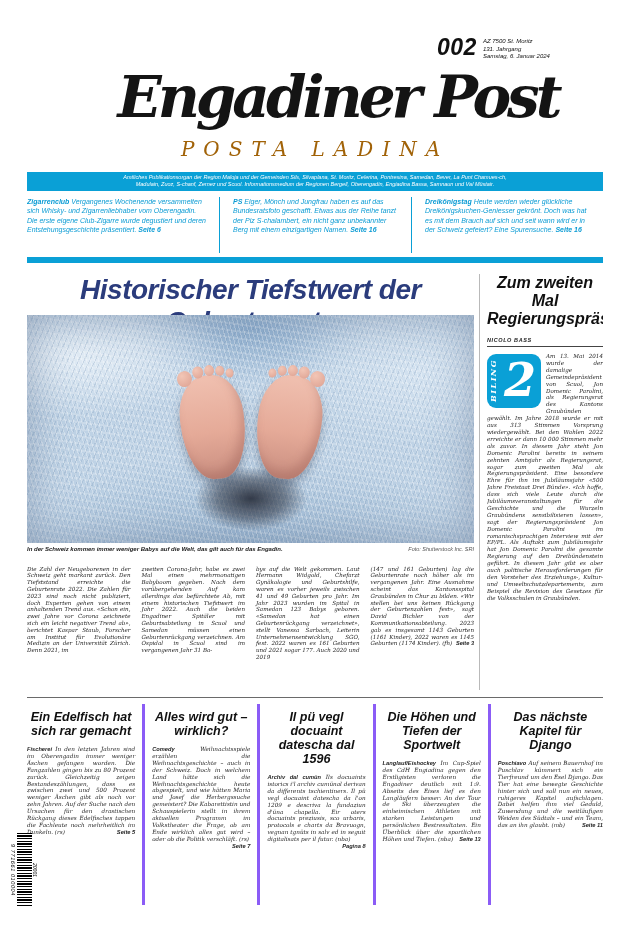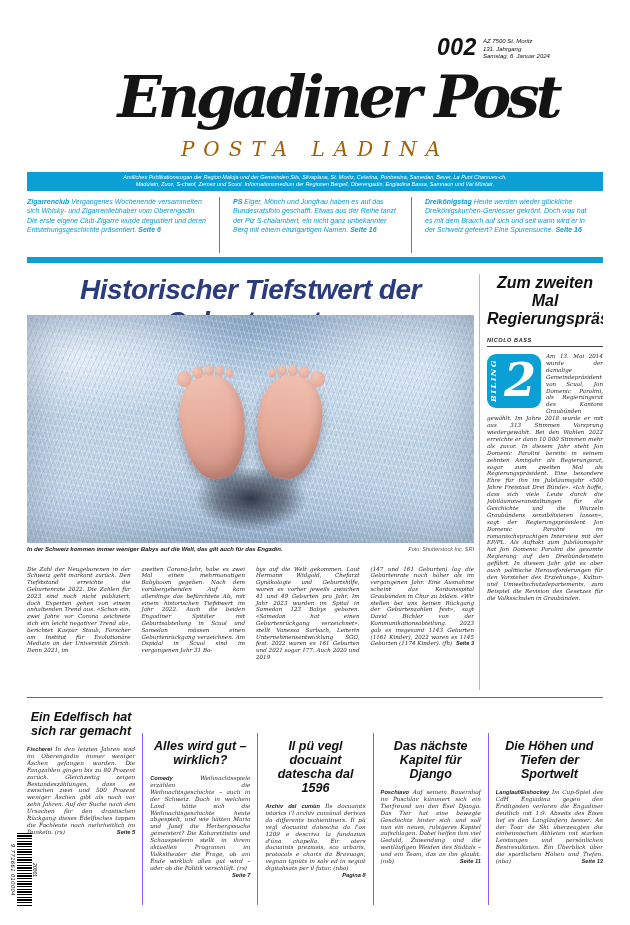--- a/index.html
+++ b/index.html
@@ -79,21 +79,21 @@
   .badge .vlabel{position:absolute;left:3px;top:48px;transform:rotate(-90deg);transform-origin:0 0;
                  font-size:8px;font-weight:bold;letter-spacing:1.5px;color:#fff;white-space:nowrap;}
   .s-body{font-family:"DejaVu Serif",serif;font-size:5.6px;line-height:6.9px;text-align:justify;color:#1d1d1d;}
   
   .hrline{position:absolute;top:697px;left:27px;width:576px;height:1px;background:#6a6a6a;}
   .bottom{position:absolute;top:704px;left:27px;width:576px;height:201px;display:grid;
           grid-template-columns:repeat(5,1fr);overflow:hidden;}
   .bstory{padding:0 7px;overflow:hidden;}
   .bstory:first-child{padding-left:0;}
   .bstory:last-child{padding-right:0;}
-  .bstory + .bstory{border-left:1px solid #8b5cf6;margin-top:29px;}
+  .bstory + .bstory{border-left:3px solid #8b5cf6;}
   .b-head{font-size:12.5px;line-height:14px;font-weight:bold;text-align:center;color:#101010;margin:6px 0 8px 0;}
   .b-body{font-family:"DejaVu Serif",serif;font-size:5.7px;line-height:6.9px;text-align:justify;color:#1d1d1d;margin:0;}
   .b-body b{font-family:"Liberation Sans",sans-serif;}
   
   .barcode-wrap{position:absolute;left:14px;top:833px;width:26px;height:76px;}
   .barcode{width:74px;height:24px;transform:rotate(90deg) translateY(-24px);transform-origin:left top;}
   .bars{height:15px;width:100%;
         background:repeating-linear-gradient(90deg,#000 0 1px,#fff 1px 2px,#000 2px 4px,#fff 4px 5px,#000 5px 6px,#fff 6px 8px);}
   .ean{font-size:5.5px;letter-spacing:.6px;text-align:center;color:#000;margin-top:1px;}
   .code{font-size:5px;text-align:center;color:#000;}
@@ -211,33 +211,33 @@
     </div>
     <div class="bstory">
       <div class="b-head">Il pü vegl docuaint datescha dal 1596</div>
       <p class="b-body">
         <b>Archiv dal cumün</b>
         <span>Ils docuaints istorics i'l archiv cumünal derivan da differents tschientiners. Il pü vegl docuaint datescha da l'on 1209 e descriva la fundaziun d'üna chapella. Eir oters docuaints preziusis, sco urbaris, protocols e charts da Bravuogn, vegnan tgnüts in salv ed in seguit digitalisats per il futur. (nba)</span>
         <span class="pageref">Pagina 8</span>
       </p>
     </div>
     <div class="bstory">
+      <div class="b-head">Die Höhen und Tiefen der Sportwelt</div>
+      <p class="b-body">
+        <b>Langlauf/Eishockey</b>
+        <span>Im Cup-Spiel des CdH Engiadina gegen den Erstligisten verloren die Engadiner deutlich mit 1:9. Abseits des Eises lief es den Langläufern besser: An der Tour de Ski überzeugten die einheimischen Athleten mit starken Leistungen und persönlichen Bestresultaten. Ein Überblick über die sportlichen Höhen und Tiefen. (nba)</span>
+        <span class="pageref">Seite 13</span>
+      </p>
+    </div>
+    <div class="bstory">
       <div class="b-head">Das nächste Kapitel für Django</div>
       <p class="b-body">
         <b>Poschiavo</b>
         <span>Auf seinem Bauernhof im Puschlav kümmert sich ein Tierfreund um den Esel Django. Das Tier hat eine bewegte Geschichte hinter sich und soll nun ein neues, ruhigeres Kapitel aufschlagen. Dabei helfen ihm viel Geduld, Zuwendung und die weitläufigen Weiden des Südtals – und ein Team, das an ihn glaubt. (mb)</span>
         <span class="pageref">Seite 11</span>
-      </p>
-    </div>
-    <div class="bstory">
-      <div class="b-head">Die Höhen und Tiefen der Sportwelt</div>
-      <p class="b-body">
-        <b>Langlauf/Eishockey</b>
-        <span>Im Cup-Spiel des CdH Engiadina gegen den Erstligisten verloren die Engadiner deutlich mit 1:9. Abseits des Eises lief es den Langläufern besser: An der Tour de Ski überzeugten die einheimischen Athleten mit starken Leistungen und persönlichen Bestresultaten. Ein Überblick über die sportlichen Höhen und Tiefen. (nba)</span>
-        <span class="pageref">Seite 13</span>
       </p>
     </div>
   </div>
 
   <div class="barcode-wrap">
     <div class="barcode">
       <div class="code">20001</div>
       <div class="bars"></div>
       <div class="ean">9 771661 010004</div>
     </div>

